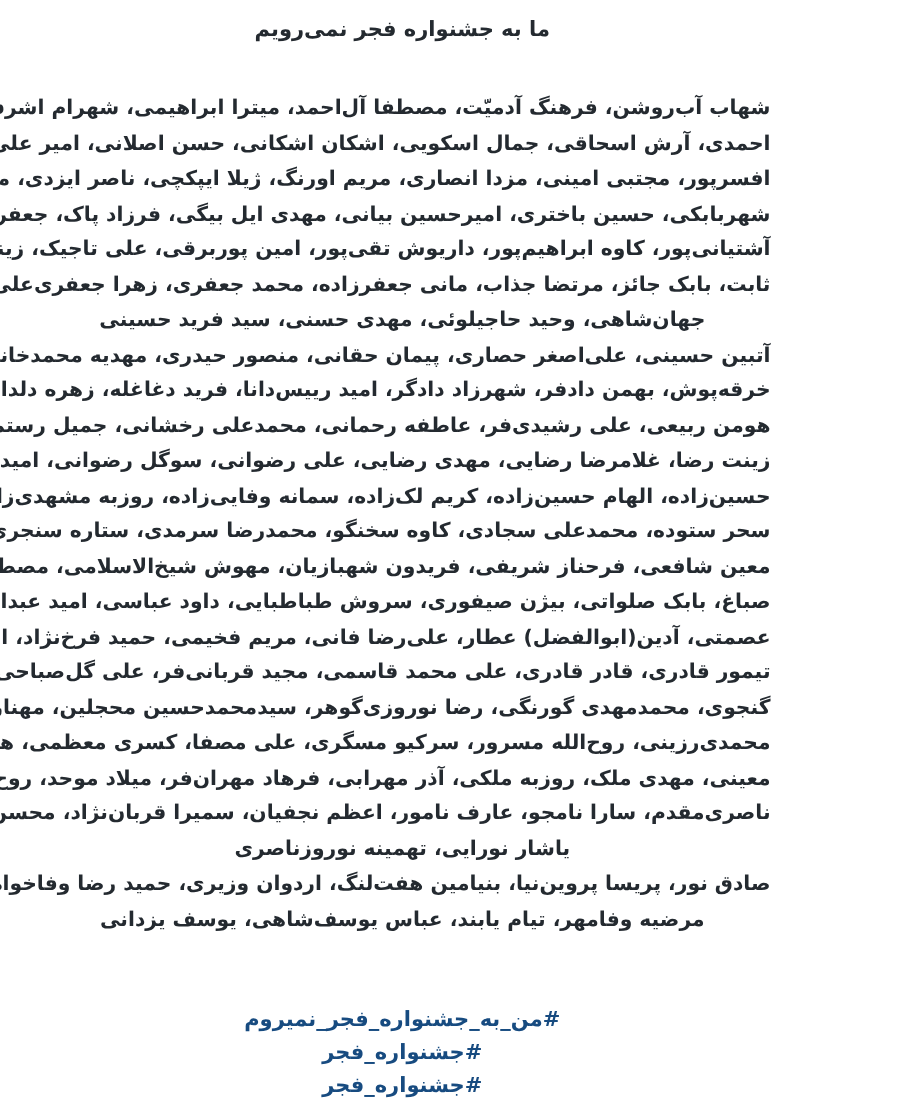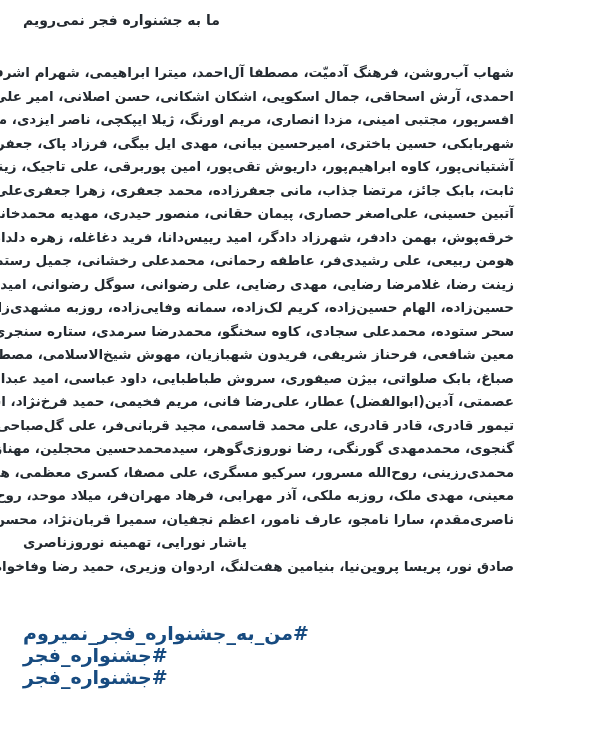--- a/index.html
+++ b/index.html
@@ -5,21 +5,21 @@
   html, body { margin: 0; padding: 0; }
   body { background: #ffffff; }
   .page {
     position: relative;
     width: 537px;
     height: 740px;
     box-sizing: border-box;
     padding: 8px 23px 0 23px;
     overflow: hidden;
     direction: rtl;
-    text-align: left;
+    text-align: center;
     background: var(--background, #ffffff);
     color: var(--text-color, #242a30);
     font-family: "DejaVu Sans", sans-serif;
     font-weight: bold;
   }
   .title {
     font-size: 14px;
     line-height: 24px;
     white-space: nowrap;
   }
@@ -28,56 +28,58 @@
   }
   .names .line {
     font-size: 13.5px;
     line-height: 23.5px;
     white-space: nowrap;
   }
   .hashtags {
     margin-top: 44px;
   }
   .hashtags .tag {
-    font-size: 19px;
+    font-size: 14px;
     line-height: 22px;
     white-space: nowrap;
     color: var(--hashtag-color, #174b80);
     cursor: pointer;
   }
 </style>
 </head>
 <body>
 
 <div class="page">
   <div class="title">ما به جشنواره فجر نمی‌رویم</div>
 
   <div class="names">
     <div class="line">شهاب آب‌روشن، فرهنگ آدمیّت، مصطفا آل‌احمد، میترا ابراهیمی، شهرام اشرف ابیانه، اشکان</div>
     <div class="line">احمدی، آرش اسحاقی، جمال اسکویی، اشکان اشکانی، حسن اصلانی، امیر علی اعلایی، علی</div>
     <div class="line">افسرپور، مجتبی امینی، مزدا انصاری، مریم اورنگ، ژیلا ایپکچی، ناصر ایزدی، مهدی بوستانی</div>
     <div class="line">شهربابکی، حسین باختری، امیرحسین بیانی، مهدی ایل بیگی، فرزاد پاک، جعفر پناهی، حمید رضا</div>
     <div class="line">آشتیانی‌پور، کاوه ابراهیم‌پور، داریوش تقی‌پور، امین پوربرقی، علی تاجیک، زینب تبریزی، حامد</div>
     <div class="line">ثابت، بابک جائز، مرتضا جذاب، مانی جعفرزاده، محمد جعفری، زهرا جعفری‌علی‌ملک، کیوان</div>
+    <div class="line">جهان‌شاهی، وحید حاجیلوئی، مهدی حسنی، سید فرید حسینی</div>
     <div class="line">آتبین حسینی، علی‌اصغر حصاری، پیمان حقانی، منصور حیدری، مهدیه محمدخانی، مصطفا</div>
     <div class="line">خرقه‌پوش، بهمن دادفر، شهرزاد دادگر، امید رییس‌دانا، فرید دغاغله، زهره دلداده، بابک خرم‌دین،</div>
     <div class="line">هومن ربیعی، علی رشیدی‌فر، عاطفه رحمانی، محمدعلی رخشانی، جمیل رستمی، محمد رسول‌اف،</div>
     <div class="line">زینت رضا، غلامرضا رضایی، مهدی رضایی، علی رضوانی، سوگل رضوانی، امید رنجبر، علی</div>
     <div class="line">حسین‌زاده، الهام حسین‌زاده، کریم لک‌زاده، سمانه وفایی‌زاده، روزبه مشهدی‌زاده، ایرج سالاروند،</div>
     <div class="line">سحر ستوده، محمدعلی سجادی، کاوه سخنگو، محمدرضا سرمدی، ستاره سنجری، حسین شاعری،</div>
     <div class="line">معین شافعی، فرحناز شریفی، فریدون شهبازیان، مهوش شیخ‌الاسلامی، مصطفا شیری، هادی</div>
     <div class="line">صباغ، بابک صلواتی، بیژن صیفوری، سروش طباطبایی، داود عباسی، امید عبداللهی، علی زمانی</div>
     <div class="line">عصمتی، آدین(ابوالفضل) عطار، علی‌رضا فانی، مریم فخیمی، حمید فرخ‌نژاد، اسماعیل فلاح‌پور،</div>
     <div class="line">تیمور قادری، قادر قادری، علی محمد قاسمی، مجید قربانی‌فر، علی گل‌صباحی، وریا گلزاریان، سینا</div>
     <div class="line">گنجوی، محمدمهدی گورنگی، رضا نوروزی‌گوهر، سیدمحمدحسین محجلین، مهناز محمدی، ایرج</div>
     <div class="line">محمدی‌رزینی، روح‌الله مسرور، سرکیو مسگری، علی مصفا، کسری معظمی، هادی معنوی‌پور، امیر</div>
     <div class="line">معینی، مهدی ملک، روزبه ملکی، آذر مهرابی، فرهاد مهران‌فر، میلاد موحد، روح‌الله مولوی،</div>
     <div class="line">ناصری‌مقدم، سارا نامجو، عارف نامور، اعظم نجفیان، سمیرا قربان‌نژاد، محسن نظری، نقی نعمتی،</div>
     <div class="line">یاشار نورایی، تهمینه نوروزناصری</div>
     <div class="line">صادق نور، پریسا پروین‌نیا، بنیامین هفت‌لنگ، اردوان وزیری، حمید رضا وفاخواه</div>
+    <div class="line">مرضیه وفامهر، تیام یابند، عباس یوسف‌شاهی، یوسف یزدانی</div>
   </div>
 
   <div class="hashtags">
     <div class="tag">#من_به_جشنواره_فجر_نمیروم</div>
     <div class="tag">#جشنواره_فجر</div>
     <div class="tag">#جشنواره_فجر</div>
   </div>
 </div>
 
 </body></html>

